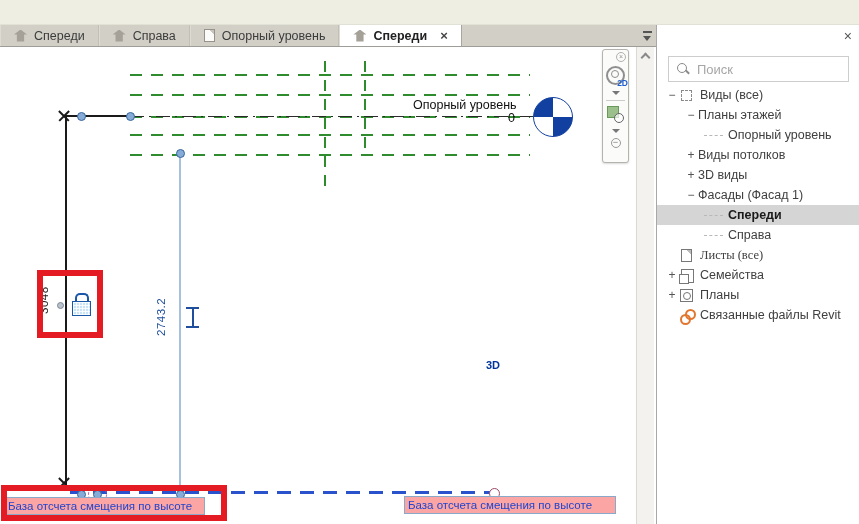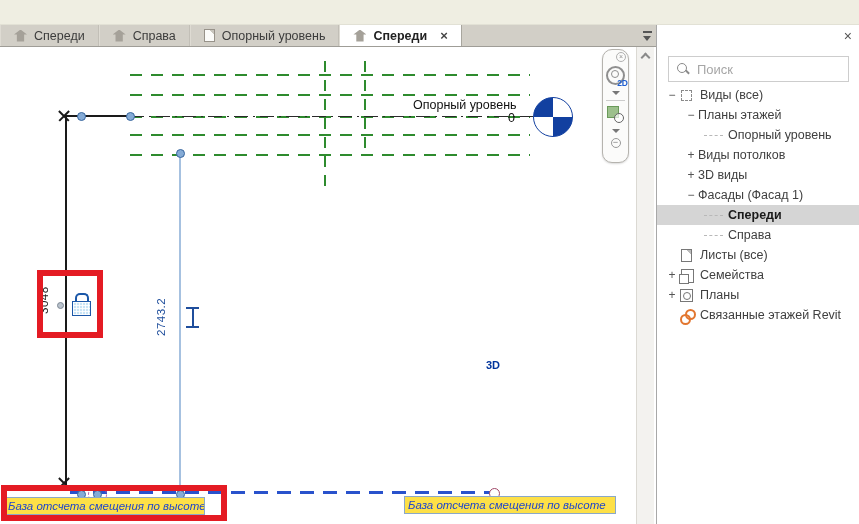--- a/index.html
+++ b/index.html
@@ -66,26 +66,26 @@
   .lock::after { content:''; position:absolute; left:0; top:8px; width:17px; height:13px; border:1px solid #1b57a8; background-color:#c8e4f6;
     background-image:repeating-linear-gradient(0deg,rgba(255,255,255,.85) 0 1px,transparent 1px 3px),repeating-linear-gradient(90deg,rgba(255,255,255,.85) 0 1px,transparent 1px 3px); }
 
   .ibeam { position:absolute; left:186px; top:260px; width:13px; height:21px;
     background:linear-gradient(#1f4e9c,#1f4e9c) center/2px 100% no-repeat; }
   .ibeam::before,.ibeam::after { content:''; position:absolute; left:0; width:13px; height:2px; background:#1f4e9c; }
   .ibeam::before { top:0; } .ibeam::after { bottom:0; }
 
   .text-3d { position:absolute; left:486px; top:312px; font-size:11px; font-weight:bold; color:#00349c; }
 
-  .note-box { position:absolute; height:18px; border:1px solid #8aa8c8; background:#fde047; color:#1f45cc; font-size:11.5px; line-height:16px; padding:0 3px; white-space:nowrap; overflow:hidden;font-style:italic; }
+  .note-box { position:absolute; height:18px; border:1px solid #8aa8c8; background:#fca5a5; color:#1f45cc; font-size:11.5px; line-height:16px; padding:0 3px; white-space:nowrap; overflow:hidden; }
 
   .hl-red { position:absolute; border:6px solid #e41b23; z-index:30; }
 
   
-  .navbar { position:absolute; left:602px; top:2px; width:27px; height:114px; background:#fbfbfa; border:1px solid #b5b3ae; border-radius:10px; box-shadow:0 1px 2px rgba(0,0,0,.15); display:flex; flex-direction:column; align-items:center; padding-top:2px; }
+  .navbar { position:absolute; left:602px; top:2px; width:27px; height:114px; background:#fbfbfa; border:1px solid #b5b3ae; border-radius:3px; box-shadow:0 1px 2px rgba(0,0,0,.15); display:flex; flex-direction:column; align-items:center; padding-top:2px; }
   .nav-close { align-self:flex-end; margin-right:2px; width:10px; height:10px; border:1px solid #b0b0b0; border-radius:50%; color:#909090; font-size:7px; line-height:8px; text-align:center; }
   .nav-wheel { position:relative; width:19px; height:19px; margin-top:4px; }
   .nav-wheel::before { content:''; position:absolute; left:0; top:0; width:15px; height:15px; border:2px solid #8f8f8f; border-radius:50%; }
   .nav-wheel::after { content:''; position:absolute; left:5px; top:4px; width:6px; height:6px; border:1.5px solid #8f8f8f; border-radius:50%; }
   .wheel-2d { position:absolute; right:-3px; bottom:-3px; font-size:8.5px; font-weight:bold; color:#1f5fd0; }
   .nav-chevron { width:0; height:0; margin-top:6px; border-left:4px solid transparent; border-right:4px solid transparent; border-top:4px solid #777; }
   .nav-divider { width:19px; height:1px; background:#ccc; margin-top:5px; }
   .nav-zoom { position:relative; width:17px; height:17px; margin-top:5px; }
   .nav-zoom::before { content:''; position:absolute; left:0; top:0; width:10px; height:10px; background:#9cc08c; border:1px solid #6a9a5a; }
   .nav-zoom::after { content:''; position:absolute; right:0; bottom:0; width:8px; height:8px; border:1.5px solid #666; border-radius:50%; background:rgba(255,255,255,.7); }
@@ -254,36 +254,36 @@
           <span class="tlabel">Фасады (Фасад 1)</span>
         </div>
         <div class="trow selected" style="padding-left: 47px;">
           <span class="tdash"></span>
           <span class="tlabel">Спереди</span>
         </div>
         <div class="trow" style="padding-left: 47px;">
           <span class="tdash"></span>
           <span class="tlabel">Справа</span>
         </div>
-        <div class="trow" style="padding-left: 8px;">
+        <div class="trow" style="padding-left: 8px; font-family: Liberation Serif, serif;">
           <span class="expander"></span>
           <span class="ticon icon-sheet"></span>
           <span class="tlabel">Листы (все)</span>
         </div>
         <div class="trow" style="padding-left: 8px;">
           <span class="expander">+</span>
           <span class="ticon icon-families"></span>
           <span class="tlabel">Семейства</span>
         </div>
         <div class="trow" style="padding-left: 8px;">
           <span class="expander">+</span>
           <span class="ticon icon-groups"></span>
           <span class="tlabel">Планы</span>
         </div>
         <div class="trow" style="padding-left: 8px;">
           <span class="expander"></span>
           <span class="ticon icon-link"></span>
-          <span class="tlabel">Связанные этажей Revit</span>
+          <span class="tlabel">Связанные файлы Revit</span>
         </div>
       </div>
   </div>
 
 </div>
 
 </body></html>

